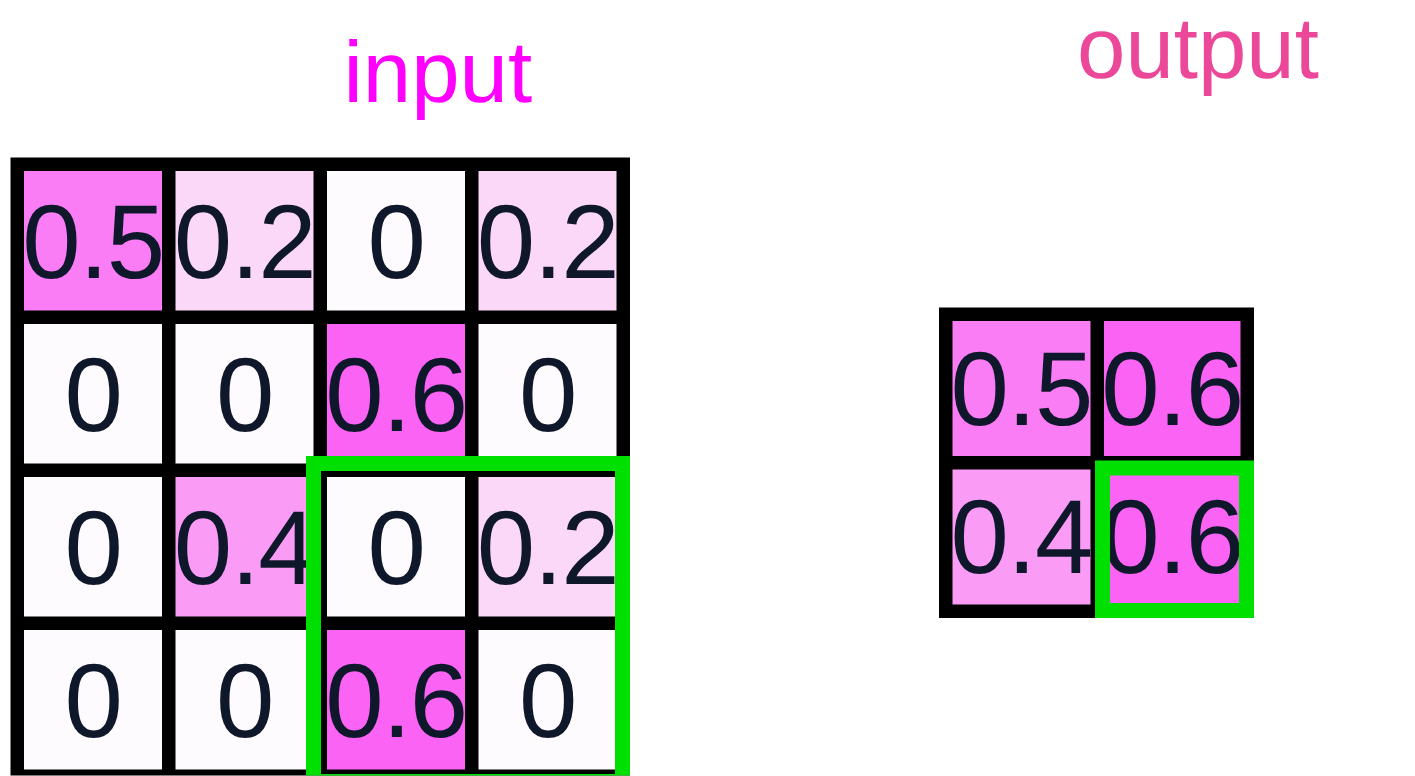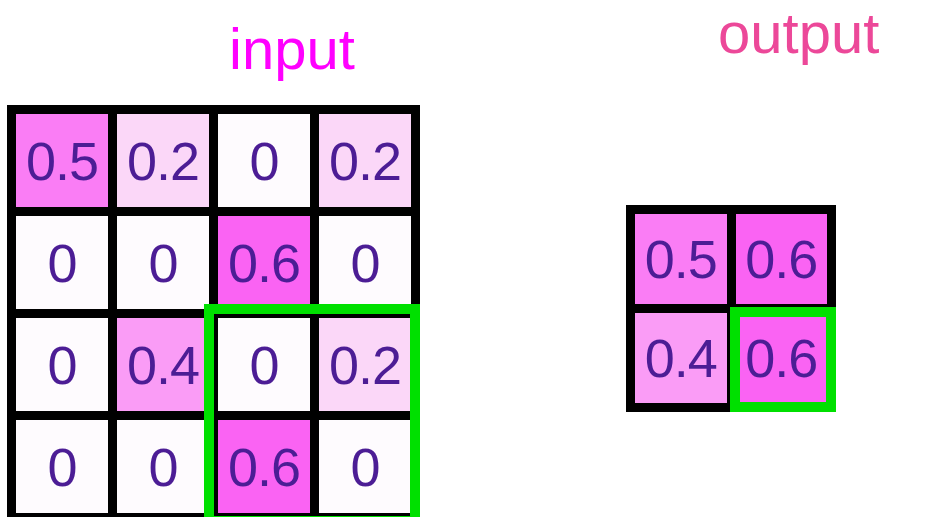--- a/index.html
+++ b/index.html
@@ -34,22 +34,22 @@
     box-sizing: border-box;
   }
   .matrix .row {
     display: flex;
   }
   .cell {
     box-sizing: border-box;
     display: flex;
     align-items: center;
     justify-content: center;
-    color: #4c1d95;
-    font-size: 54px;
+    color: #0f172a;
+    font-size: 70px;
     line-height: 1;
     font-family: "Liberation Sans", sans-serif;
     letter-spacing: -1px;
     overflow: hidden;
   }
 
   
   #input-matrix {
     left: 7px;
     top: 105px;

